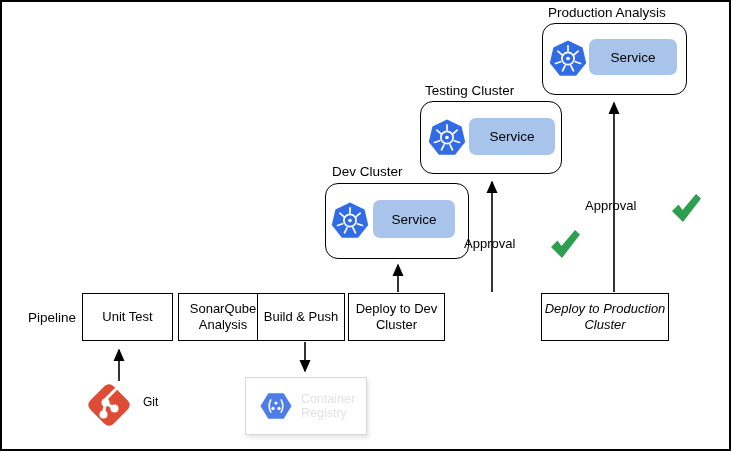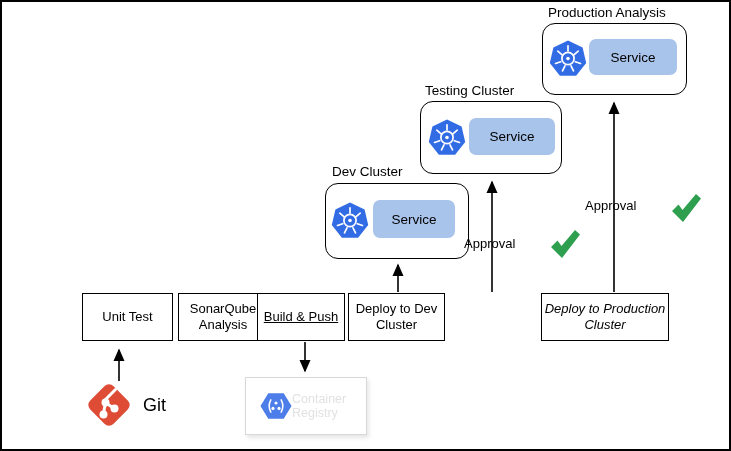--- a/index.html
+++ b/index.html
@@ -28,23 +28,23 @@
   .service{
     position:absolute;background:#A9C4EB;border-radius:7px;
     display:flex;align-items:center;justify-content:center;font-size:13.5px;
   }
   
   .registry{
     position:absolute;left:243px;top:375px;width:122px;height:58px;background:#fff;
     border:1px solid #D8D8D8;box-shadow:2px 3px 4px rgba(0,0,0,0.10);
     box-sizing:border-box;display:flex;align-items:center;
   }
-  .registry-text{color:#E2E2E2;font-size:12.5px;line-height:1.15;}
+  .registry-text{color:#E2E2E2;font-size:12.5px;line-height:1.15;margin-left:9px;}
   .approval{position:absolute;font-size:13px;white-space:nowrap;}
-  .git-label{position:absolute;font-size:18px;}
+  .git-label{position:absolute;font-size:12px;}
   svg{display:block;}
   .overlay{position:absolute;left:0;top:0;pointer-events:none;}
 </style>
 </head>
 <body>
 
 <div id="canvas">
 
   <svg class="overlay" width="731" height="451" viewBox="0 0 731 451">
     <defs>
@@ -62,23 +62,24 @@
       <line x1="396" y1="290" x2="396" y2="263" stroke="#000" stroke-width="1.6" marker-end="url(#ah)"></line>
     </g>
     <g>
       <line x1="490" y1="290" x2="490" y2="180" stroke="#000" stroke-width="1.6" marker-end="url(#ah)"></line>
     </g>
     <g>
       <line x1="612" y1="290" x2="612" y2="101" stroke="#000" stroke-width="1.6" marker-end="url(#ah)"></line>
     </g>
   </svg>
 
+  <div class="pipeline-label">Pipeline</div>
   <div class="stage" style="left:80px;width:91px;text-align:right;">Unit Test</div>
   <div class="stage" style="left:176px;width:90px;">SonarQube Analysis</div>
-  <div class="stage" style="left:255px;width:88px;text-decoration:underline;">Build &amp; Push</div>
+  <div class="stage" style="left:255px;width:88px;">Build &amp; Push</div>
   <div class="stage" style="left:346px;width:97px;">Deploy to Dev Cluster</div>
   <div class="stage" style="left:539px;width:128px;font-style:italic;">Deploy to Production Cluster</div>
 
   <div class="cluster-label" style="left:330px;top:162px;">Dev Cluster</div>
   <div class="cluster" style="left:323px;top:181px;width:144px;height:76px;"></div>
   <svg class="abs k8s" style="left:329px;top:200px;" width="38" height="38" viewBox="0 0 38 38">
     <polygon points="19,0.5 33.6,7.4 37.2,23.1 27.1,35.8 10.9,35.8 0.8,23.1 4.4,7.4" fill="#326CE5"></polygon>
     <g stroke="#fff" stroke-width="1.7" stroke-linecap="round">
       <circle cx="19" cy="18.5" r="6.1" fill="none"></circle>
       <line x1="19" y1="10.9" x2="19" y2="5.8"></line>

